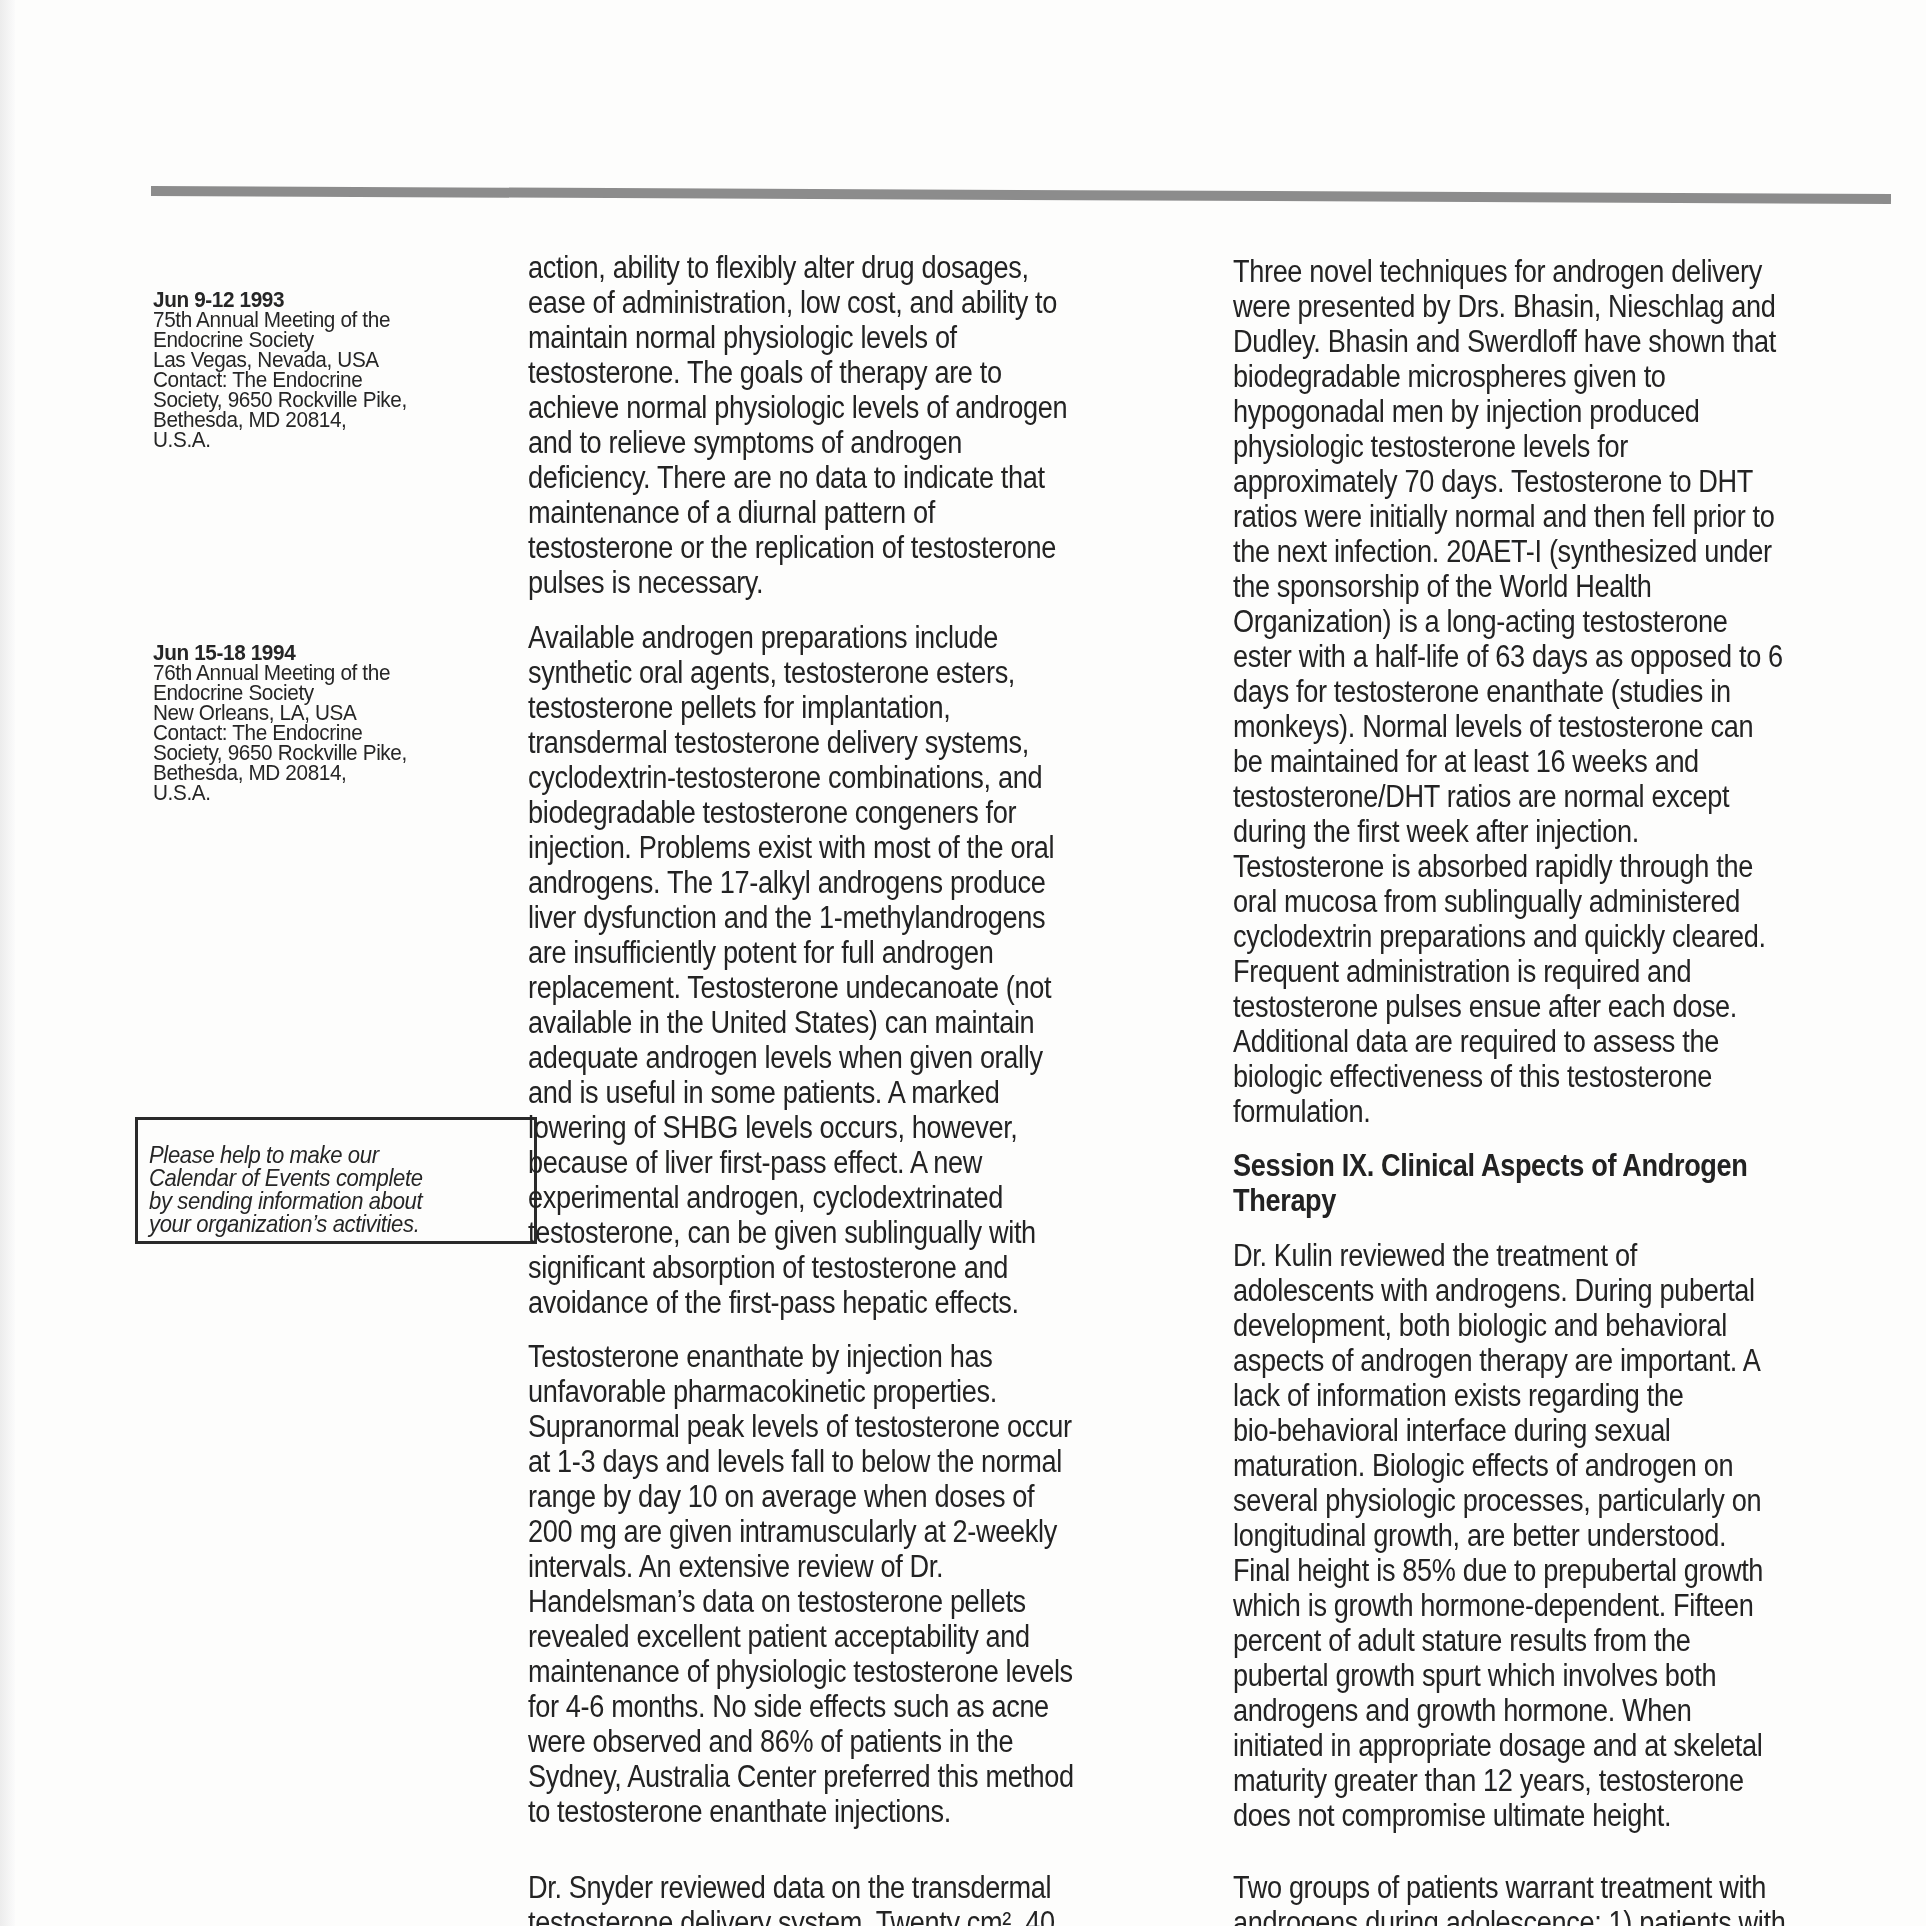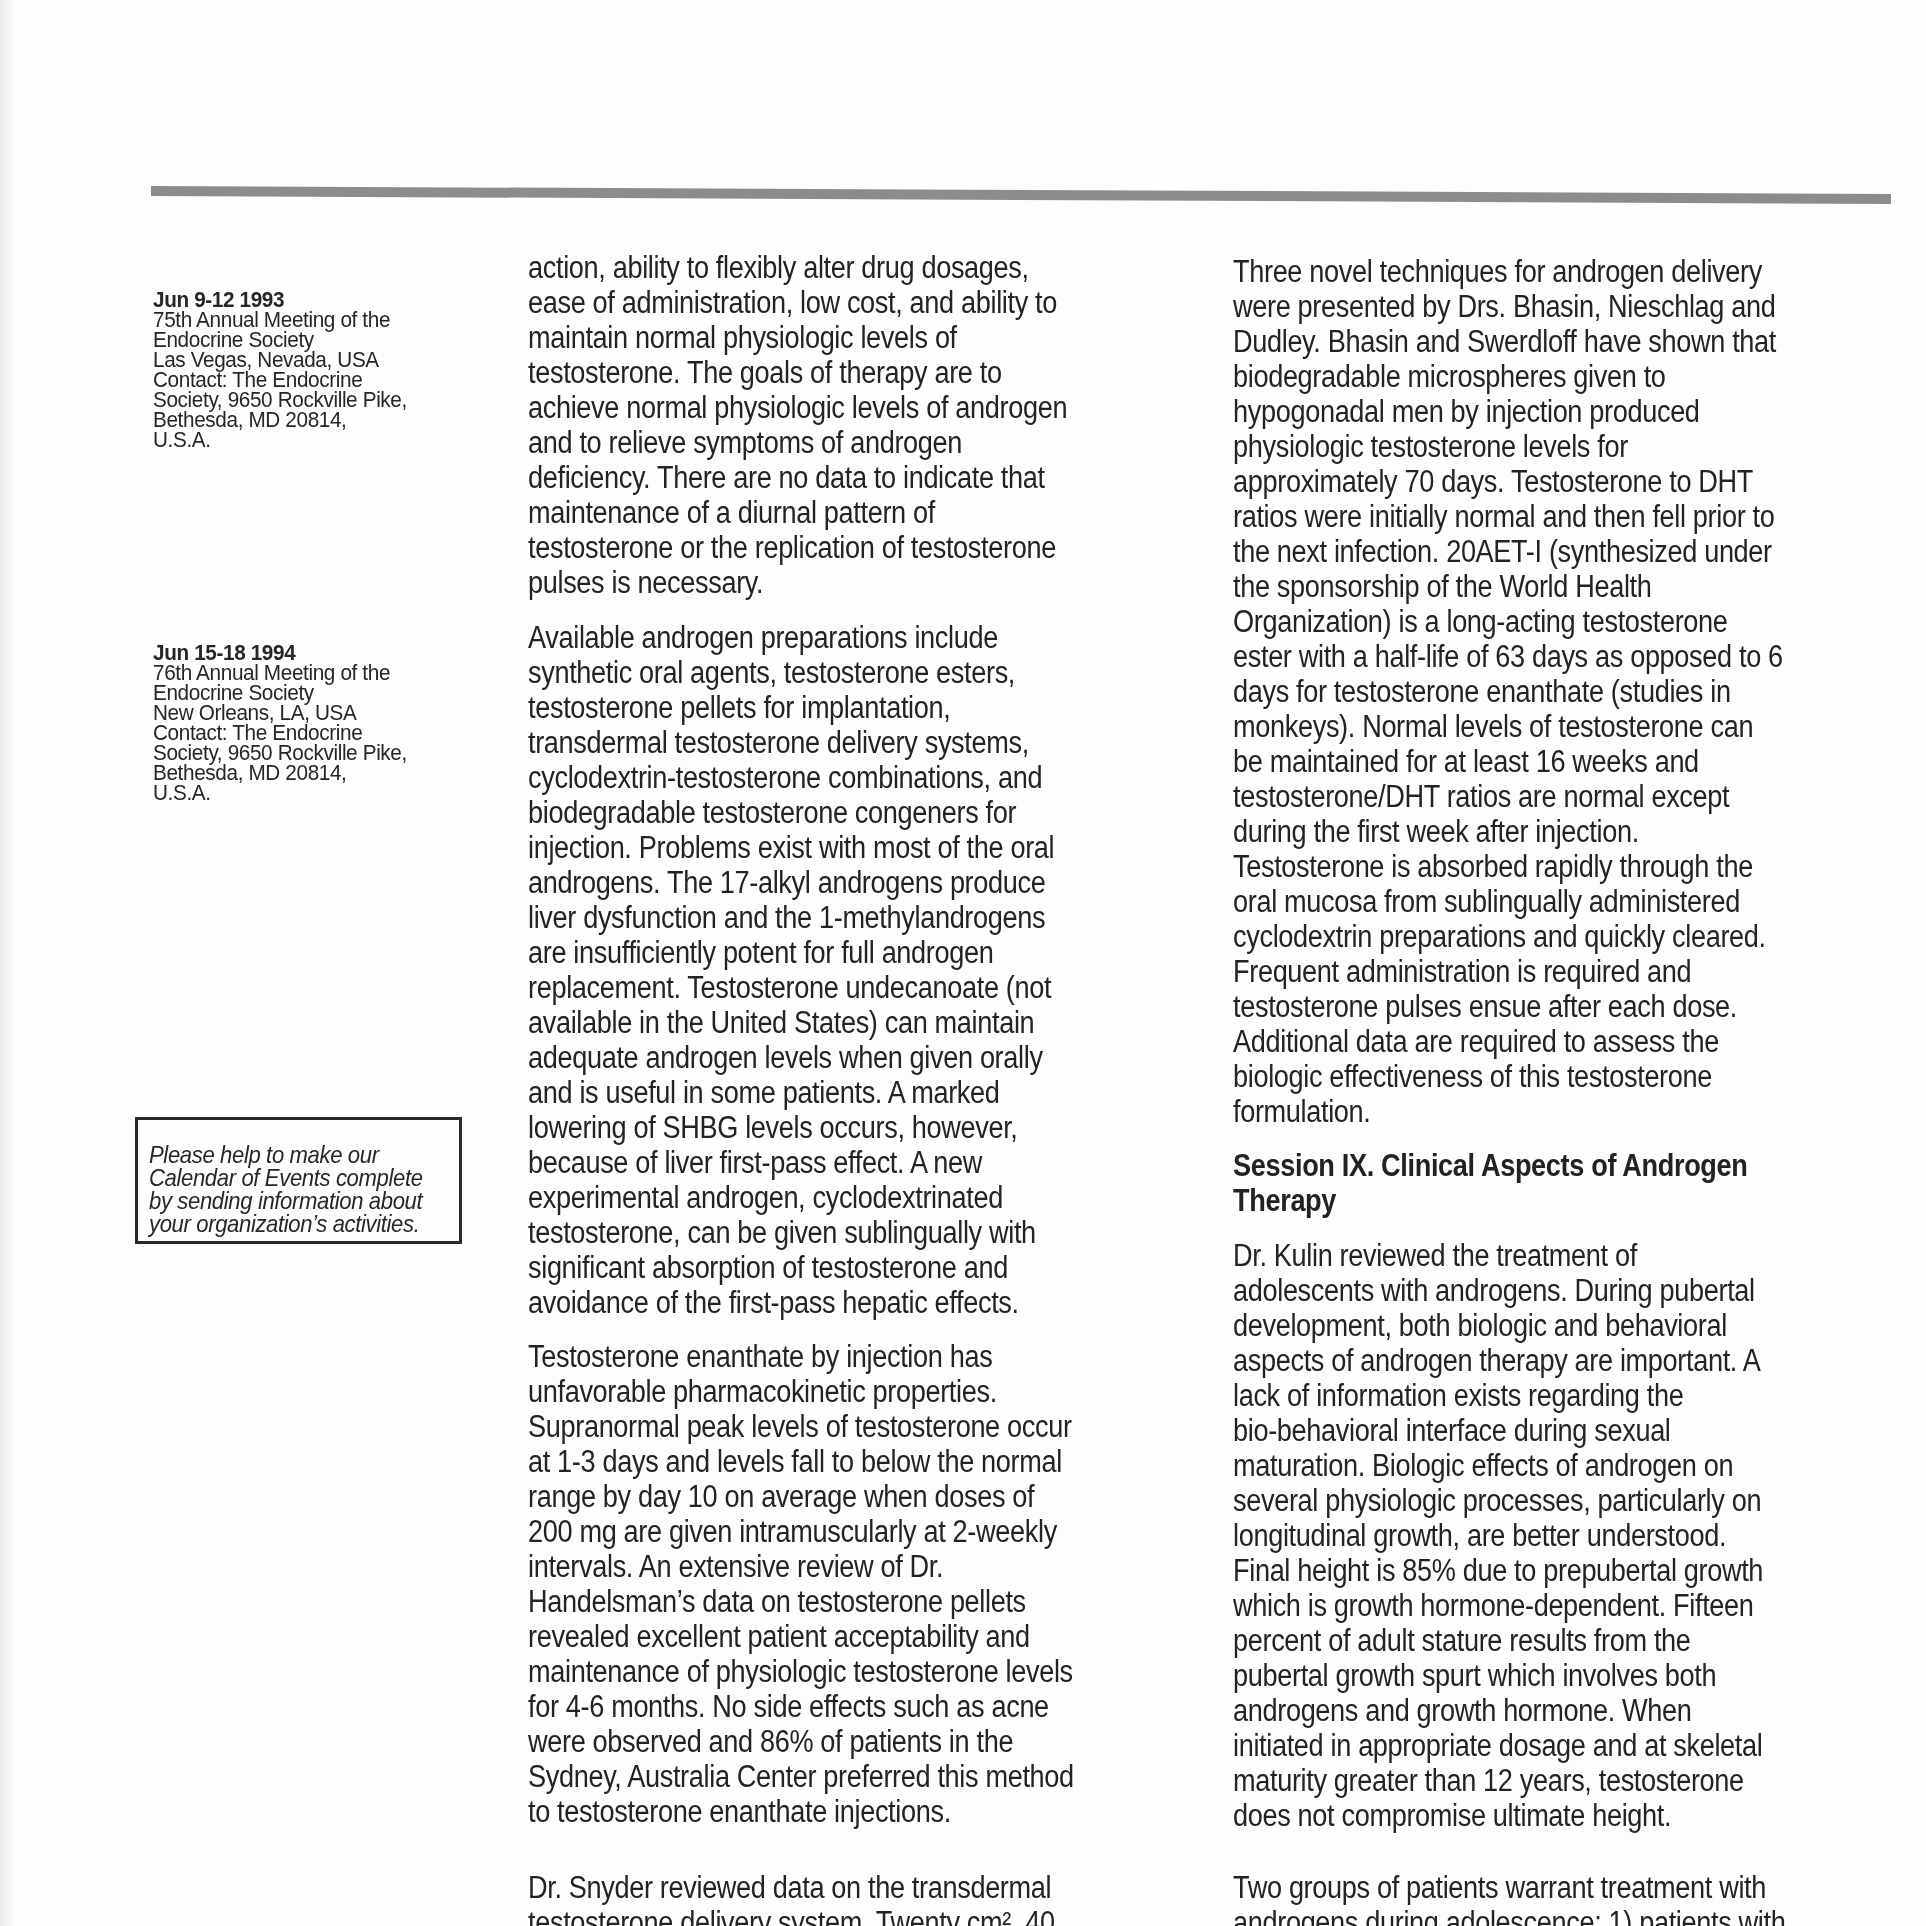--- a/index.html
+++ b/index.html
@@ -50,21 +50,21 @@
   .event .date {
     font-weight: bold;
     display: block;
   }
   .event .line { display: block; }
 
   .notice-box {
     position: absolute;
     left: 135px;
     top: 1117px;
-    width: 327px;
+    width: 402px;
     height: 127px;
     border: 3.5px solid #2a2a2a;
     box-sizing: border-box;
   }
   .notice-box .notice-text {
     position: absolute;
     left: 10.8px;
     top: 23px;
     width: 347px;
     font-size: 24px;

